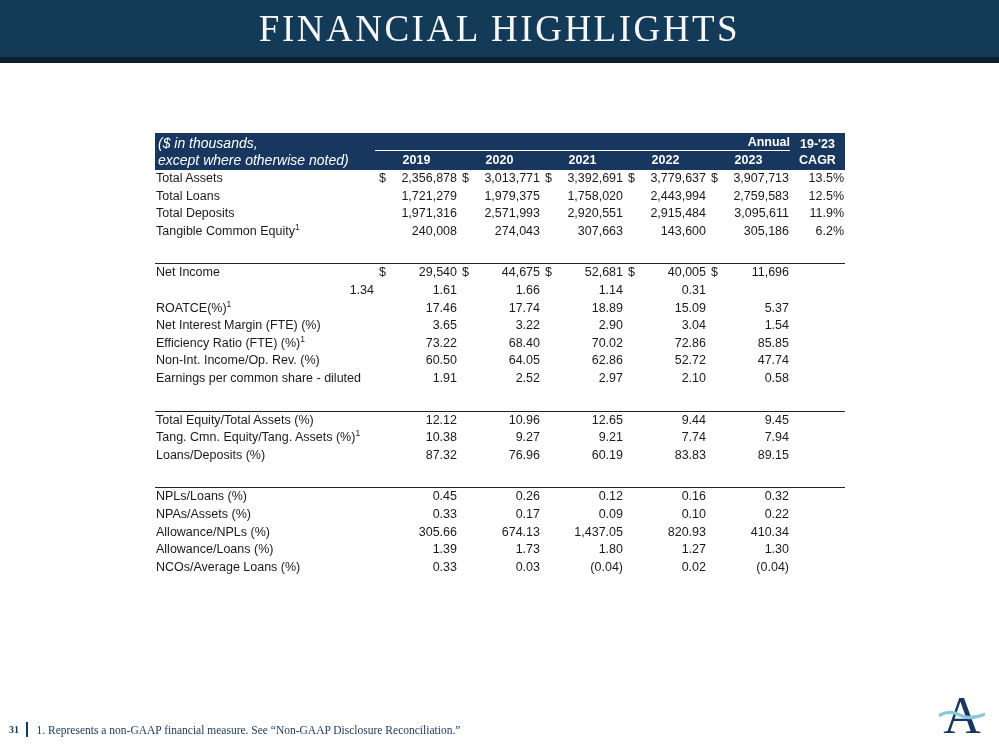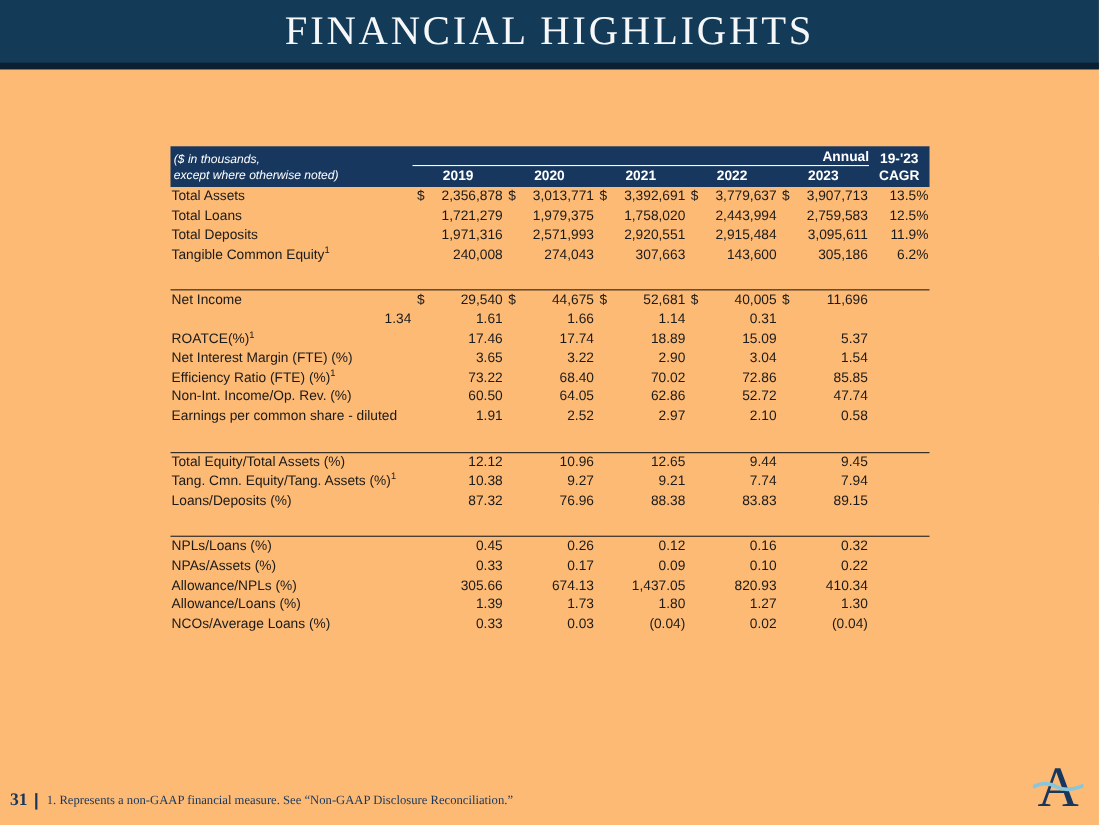--- a/index.html
+++ b/index.html
@@ -1,18 +1,18 @@
 <!DOCTYPE html>
 <html><head>
 <meta charset="utf-8">
 <style>
   * { margin:0; padding:0; box-sizing:border-box; }
   html,body { background:#e9e9e9; }
   .slide {
-    position:relative; width:999px; height:750px; background:#fdba74;
+    position:relative; width:999px; height:750px; background:#ffffff;
     font-family:"Liberation Sans", sans-serif; overflow:hidden;
     --banner:#133a57; --banner-dark:#0b2133; --thead:#17375e;
     --ink:#1a1a1a; --footer-ink:#17375e; --wave:#8ac6db;
   }
   
   .banner {
     position:absolute; top:0; left:0; width:100%; height:63px;
     background:var(--banner); border-bottom:6px solid var(--banner-dark);
     display:flex; align-items:center; justify-content:center;
   }
@@ -21,40 +21,40 @@
     font-size:37px; letter-spacing:2.5px; color:#f5f7f9;
   }
   
   .fin-table {
     position:absolute; left:155px; top:133px; width:690px;
     font-size:12.5px; color:var(--ink);
   }
   .thead { background:var(--thead); color:#fff; padding:1px 0; }
   .thead-row1 { display:grid; grid-template-columns:220px 415px 55px; height:17px; align-items:end; }
   .thead-row2 { display:grid; grid-template-columns:220px repeat(5,83px) 55px; height:18px; align-items:center; }
-  .unit-note { font-style:italic; font-size:11px; padding-left:3px; white-space:nowrap; }
+  .unit-note { font-style:italic; font-size:14px; padding-left:3px; white-space:nowrap; }
   .annual-group { text-align:right; font-weight:bold; border-bottom:1.5px solid #ffffff; padding-bottom:1px; }
   .cagr-head { text-align:center; font-weight:bold; }
   .year-cell { text-align:center; font-weight:bold; }
   
   .section { border-top:0; }
   .section.ruled { border-top:1.2px solid #222222; margin-top:23px; }
   .row { display:grid; grid-template-columns:220px repeat(5,83px) 55px; height:17.6px; line-height:17.6px; }
   .row .label { text-align:left; padding-left:1px; white-space:nowrap; }
   .row .val { position:relative; text-align:right; padding-right:1px; }
   .row .val .dollar { position:absolute; left:4px; }
   .row .cagr { text-align:right; padding-right:1px; }
   sup { font-size:8.5px; vertical-align:super; line-height:0; }
   
   .footer {
     position:absolute; left:9px; bottom:13px;
     display:flex; align-items:center; color:var(--footer-ink);
     font-family:"Liberation Serif", serif;
   }
-  .pagenum { font-size:16px; font-weight:bold; }
+  .pagenum { font-size:10px; font-weight:bold; }
   .page-divider { width:1.5px; height:15px; background:var(--footer-ink); margin:0 9px 0 7px; }
   .footnote { font-size:11.5px; }
   
   .logo { position:absolute; right:14px; bottom:10px; width:46px; height:52px; }
 </style>
 </head>
 <body>
 
 <div class="slide" style="--banner: #133a57; --banner-dark: #0b2133; --thead: #17375e; --footer-ink: #17375e;">
 
@@ -199,21 +199,21 @@
             <div class="val"><span>9.27</span></div>
             <div class="val"><span>9.21</span></div>
             <div class="val"><span>7.74</span></div>
             <div class="val"><span>7.94</span></div>
             <div class="cagr"></div>
           </div>
           <div class="row">
             <div class="label">Loans/Deposits (%)</div>
             <div class="val"><span>87.32</span></div>
             <div class="val"><span>76.96</span></div>
-            <div class="val"><span>88.38</span></div>
+            <div class="val"><span>60.19</span></div>
             <div class="val"><span>83.83</span></div>
             <div class="val"><span>89.15</span></div>
             <div class="cagr"></div>
           </div>
         </div>
         <div class="section ruled">
           <div class="row">
             <div class="label">NPLs/Loans (%)</div>
             <div class="val"><span>0.45</span></div>
             <div class="val"><span>0.26</span></div>

